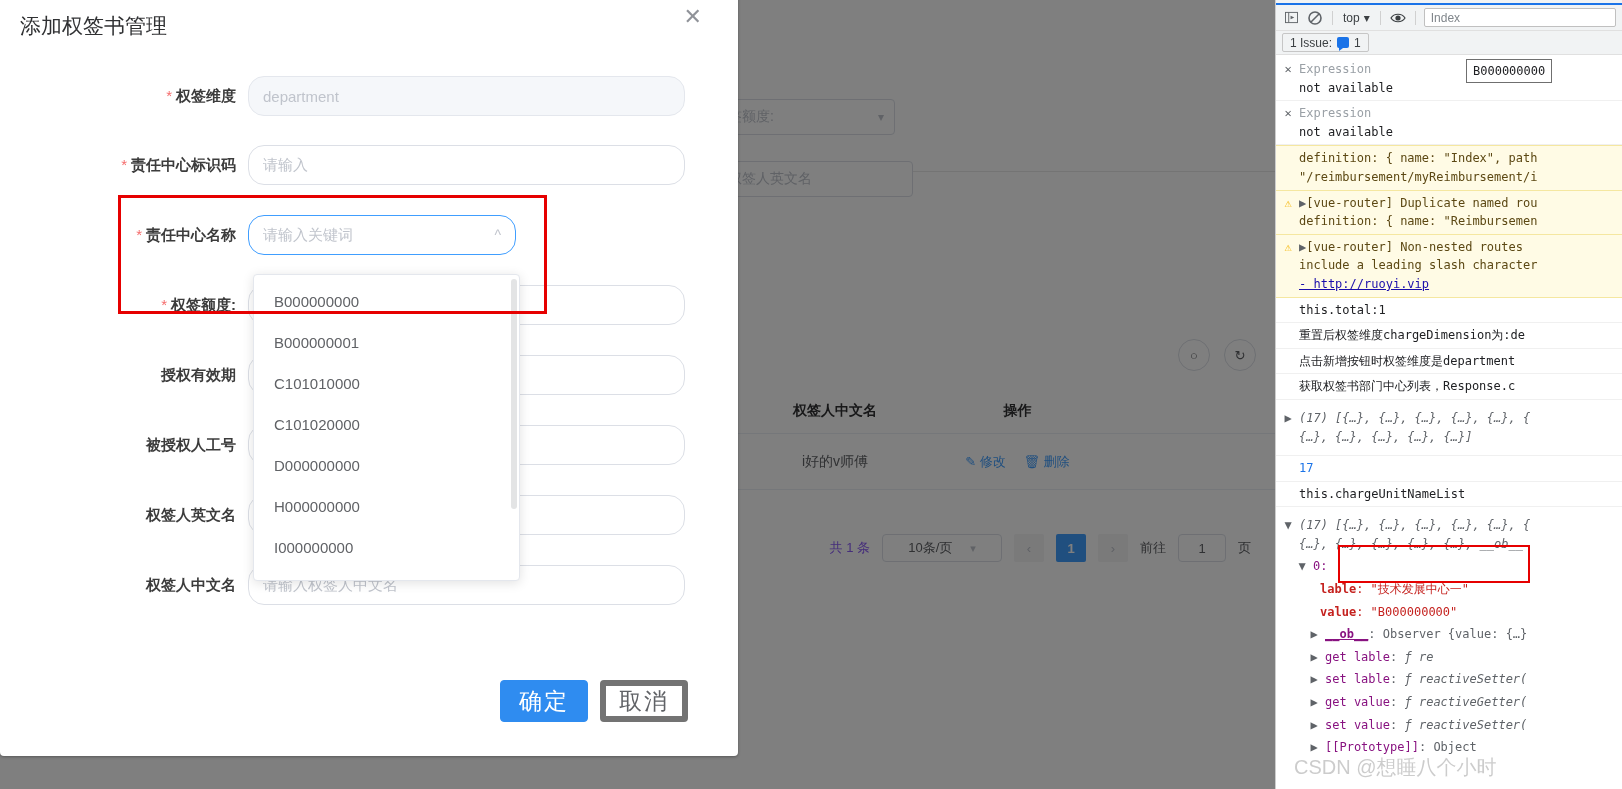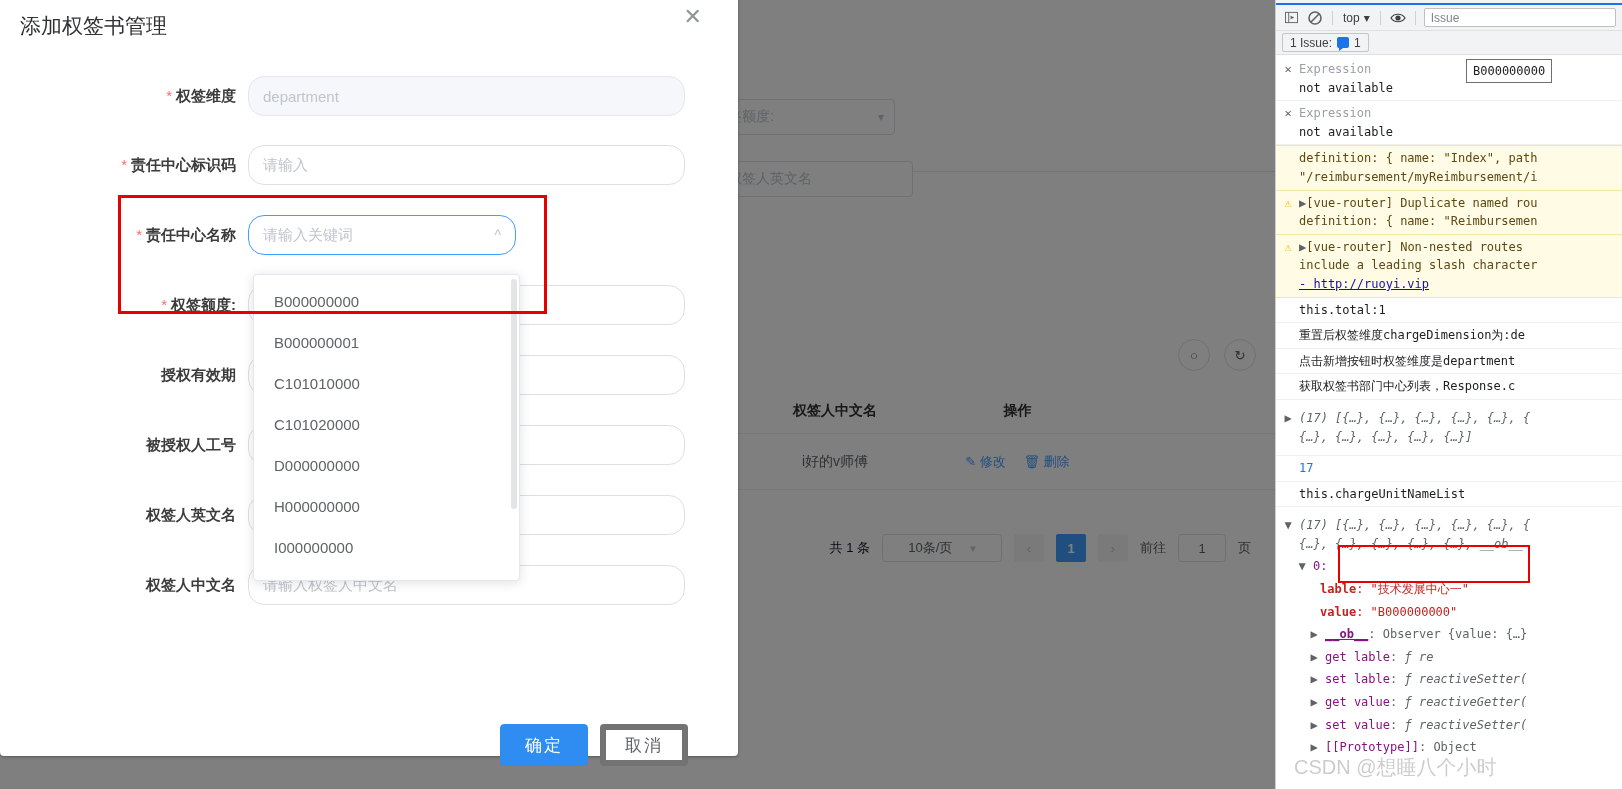--- a/index.html
+++ b/index.html
@@ -63,21 +63,21 @@
   .c3 { width: 185px; text-align: center; }
   .c4 { width: 180px; text-align: center; }
   .c5 { width: 185px; text-align: center; }
   .op-link { color: #409eff; font-size: 13px; margin: 0 7px; white-space: nowrap; }
 
   .pager {
     position: absolute; left: 0; top: 520px; width: 1275px; height: 56px;
     display: flex; align-items: center; justify-content: flex-end;
     padding-right: 24px; gap: 12px; font-size: 13px; color: #606266;
   }
-  .pg-total { color: #0f172a; margin-left: 24px; }
+  .pg-total { color: #8b5cf6; margin-left: 24px; }
   .pg-size {
     width: 120px; height: 28px; border: 1px solid #dcdfe6; border-radius: 4px;
     display: flex; align-items: center; justify-content: center; gap: 18px;
     background: #fff; color: #606266;
   }
   .pg-size .caret { color: #c0c4cc; font-size: 11px; }
   .pg-arrow {
     width: 30px; height: 28px; background: #f4f4f5; border-radius: 2px;
     display: flex; align-items: center; justify-content: center; color: #c0c4cc;
   }
@@ -164,23 +164,23 @@
   #dd-scrollbar {
     position: absolute; right: 2px; top: 4px; width: 6px; height: 230px;
     background: rgba(144,147,153,.25); border-radius: 3px;
   }
 
   .dlg-footer {
     position: absolute; left: 0; top: 686px; width: 738px;
     display: flex; justify-content: flex-end; gap: 12px; padding-right: 50px;
   }
   .btn {
-    height: 42px; min-width: 88px; border-radius: 4px; font-size: 17px;
+    height: 42px; min-width: 88px; border-radius: 4px; font-size: 23px;
     display: flex; align-items: center; justify-content: center;
-    letter-spacing: 2px; cursor: pointer; margin-top: 44px;
+    letter-spacing: 2px; cursor: pointer;
   }
   .btn-primary { background: #2f8cf0; color: #fff; border: 1px solid #2f8cf0; }
   .btn-default { background: #fff; color: #606266; border: 6px solid #737373; }
 
   
   #devtools {
     position: absolute; left: 1275px; top: 0;
     width: 347px; height: 789px;
     background: #fff;
     font-family: "DejaVu Sans Mono", "Liberation Mono", monospace;
@@ -440,21 +440,21 @@
       </div>
       <div class="dt-sep"></div>
       <div class="dt-icon">
         <svg width="16" height="12" viewBox="0 0 16 12">
             <path d="M1 6 C4 1, 12 1, 15 6 C12 11, 4 11, 1 6 Z" fill="none" stroke="#3c4043" stroke-width="1.2"></path>
             <circle cx="8" cy="6" r="2.6" fill="#3c4043"></circle>
           </svg>
       </div>
       <div class="dt-sep"></div>
       <div class="dt-filter">
-        <span>Issue</span>
+        <span>Index</span>
       </div>
     </div>
 
     <div id="dt-issuebar">
       <div class="issue-chip">
         <span>1 Issue:</span>
         <span class="issue-badge"></span>
         <span>1</span>
       </div>
     </div>

